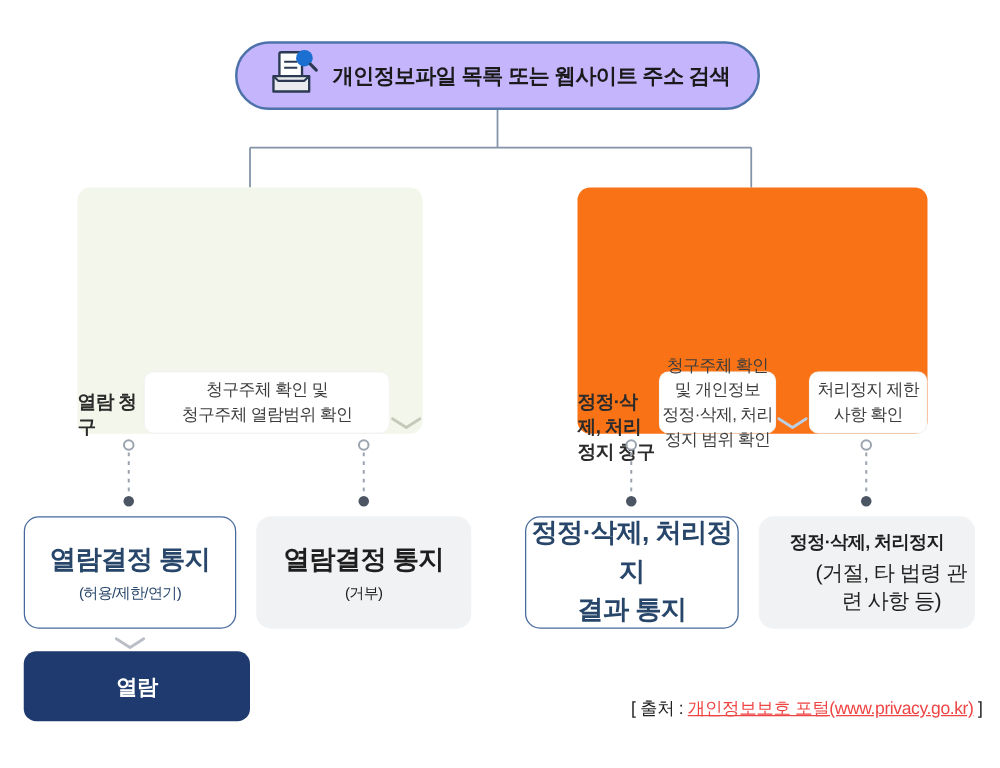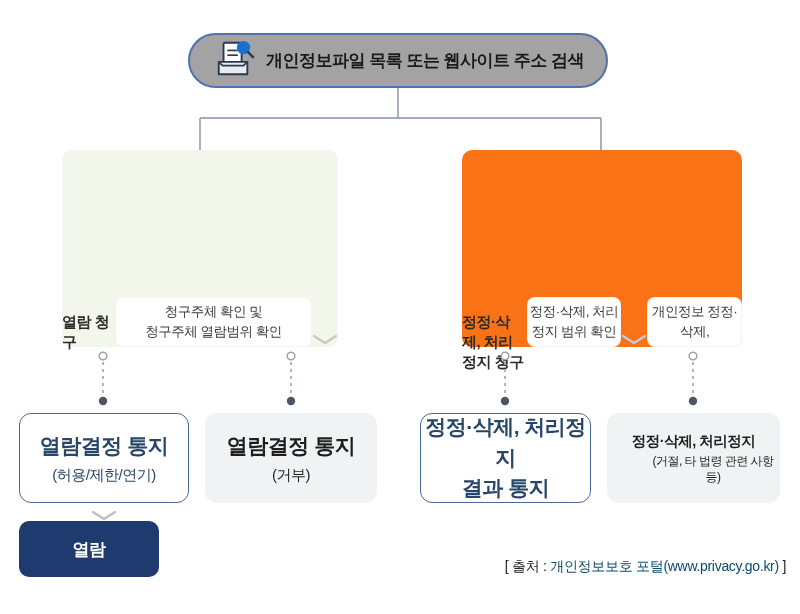--- a/index.html
+++ b/index.html
@@ -16,21 +16,21 @@
     overflow: hidden;
   }
 
   
   .pill {
     position: absolute;
     left: 188px; top: 33px;
     width: 420px; height: 55px;
     border: 2px solid #4e73ab;
     border-radius: 28px;
-    background: #a3a3a3;
+    background: #c4b5fd;
     display: flex;
     align-items: center;
     justify-content: center;
     gap: 10px;
   }
   .pill .pill-label {
     font-size: 17px;
     font-weight: bold;
     color: #1a1a1a;
     letter-spacing: -0.5px;
@@ -102,34 +102,34 @@
   .outcome.outlined {
     background: #ffffff;
     border: 1.5px solid #46689c;
     color: #27466a;
   }
   .outcome.gray {
     background: #f1f2f4;
     color: #1e1e1e;
   }
   .outcome .bold-line { font-size: 21px; font-weight: bold; line-height: 1.45; }
-  .outcome .note-line { font-size: 15px; font-weight: normal; margin-top: 4px; line-height: 1.3; }
+  .outcome .note-line { font-size: 12px; font-weight: normal; margin-top: 4px; line-height: 1.3; }
   .outcome.compact .bold-line { font-size: 14.5px; line-height: 1.4; }
-  .outcome.compact .note-line { font-size: 12px; margin-top: 3px; margin-left: 39px; }
+  .outcome.compact .note-line { font-size: 17px; margin-top: 3px; margin-left: 39px; }
 
   .chev-below {
     position: absolute;
     left: 91px; top: 507px;
   }
 
   
   .action-btn {
     position: absolute;
     left: 19px; top: 521px;
-    width: 140px; height: 56px;
+    width: 181px; height: 56px;
     background: #1e3a6e;
     border-radius: 10px;
     display: flex;
     align-items: center;
     justify-content: center;
     color: #ffffff;
     font-size: 17px;
     font-weight: bold;
     letter-spacing: -0.5px;
     text-align: center;
@@ -137,21 +137,21 @@
 
   
   .source {
     position: absolute;
     right: 14px; top: 558px;
     font-size: 14px;
     color: #222222;
     letter-spacing: -0.3px;
     white-space: nowrap;
   }
-  .source .src-link { color: #0c4a6e; cursor: pointer; }
+  .source .src-link { text-decoration: underline; color: #ef4444; cursor: pointer; }
 </style>
 </head>
 <body>
 
 <div class="stage">
 
   <div class="pill">
     <span>
       <svg width="44" height="40" viewBox="0 0 46 42">
         <rect x="12" y="4" width="19" height="23" rx="1.5" fill="#ffffff" stroke="#2b3a52" stroke-width="2"></rect>
@@ -179,29 +179,30 @@
     <div class="chev">
       <svg width="26" height="11">
           <polyline points="2,2 13,9 24,2" fill="none" stroke="#c6c9ba" stroke-width="2.2" stroke-linecap="round" stroke-linejoin="round"></polyline>
         </svg>
     </div>
   </div>
 
   <div class="panel panel-blue">
     <div class="panel-title">정정·삭제, 처리정지 청구</div>
     <div class="step-box">
+      <span>청구주체 확인 및 개인정보</span>
       <span>정정·삭제, 처리정지 범위 확인</span>
     </div>
     <div class="chev">
       <svg width="26" height="11">
           <polyline points="2,2 13,9 24,2" fill="none" stroke="#bccfe2" stroke-width="2.2" stroke-linecap="round" stroke-linejoin="round"></polyline>
         </svg>
     </div>
     <div class="step-box">
-      <span>개인정보 정정·삭제,</span>
+      <span>처리정지 제한사항 확인</span>
     </div>
   </div>
 
   <svg class="drop" style="left:97px">
     <circle cx="6" cy="5" r="3.8" fill="#ffffff" stroke="#9aa3ae" stroke-width="1.6"></circle>
     <line x1="6" y1="11" x2="6" y2="44" stroke="#9aa3ae" stroke-width="1.6" stroke-dasharray="3 4"></line>
     <circle cx="6" cy="50" r="4.2" fill="#4b5563"></circle>
   </svg>
   <svg class="drop" style="left:285px">
     <circle cx="6" cy="5" r="3.8" fill="#ffffff" stroke="#9aa3ae" stroke-width="1.6"></circle>

